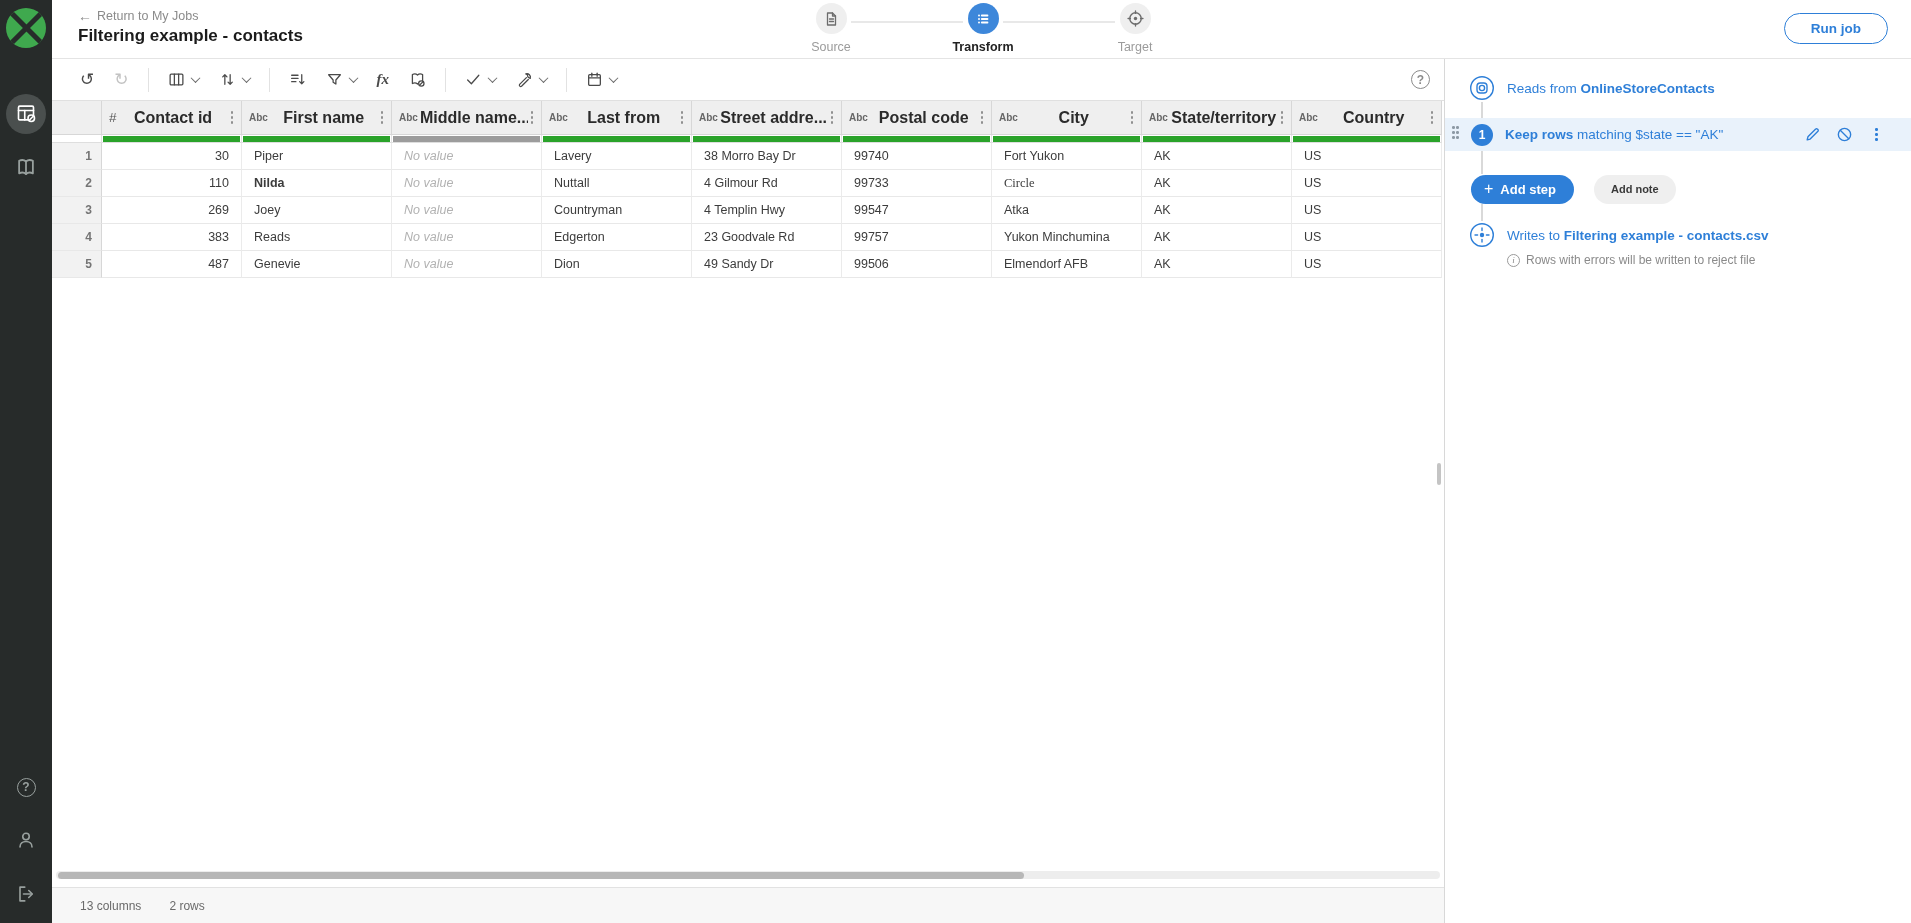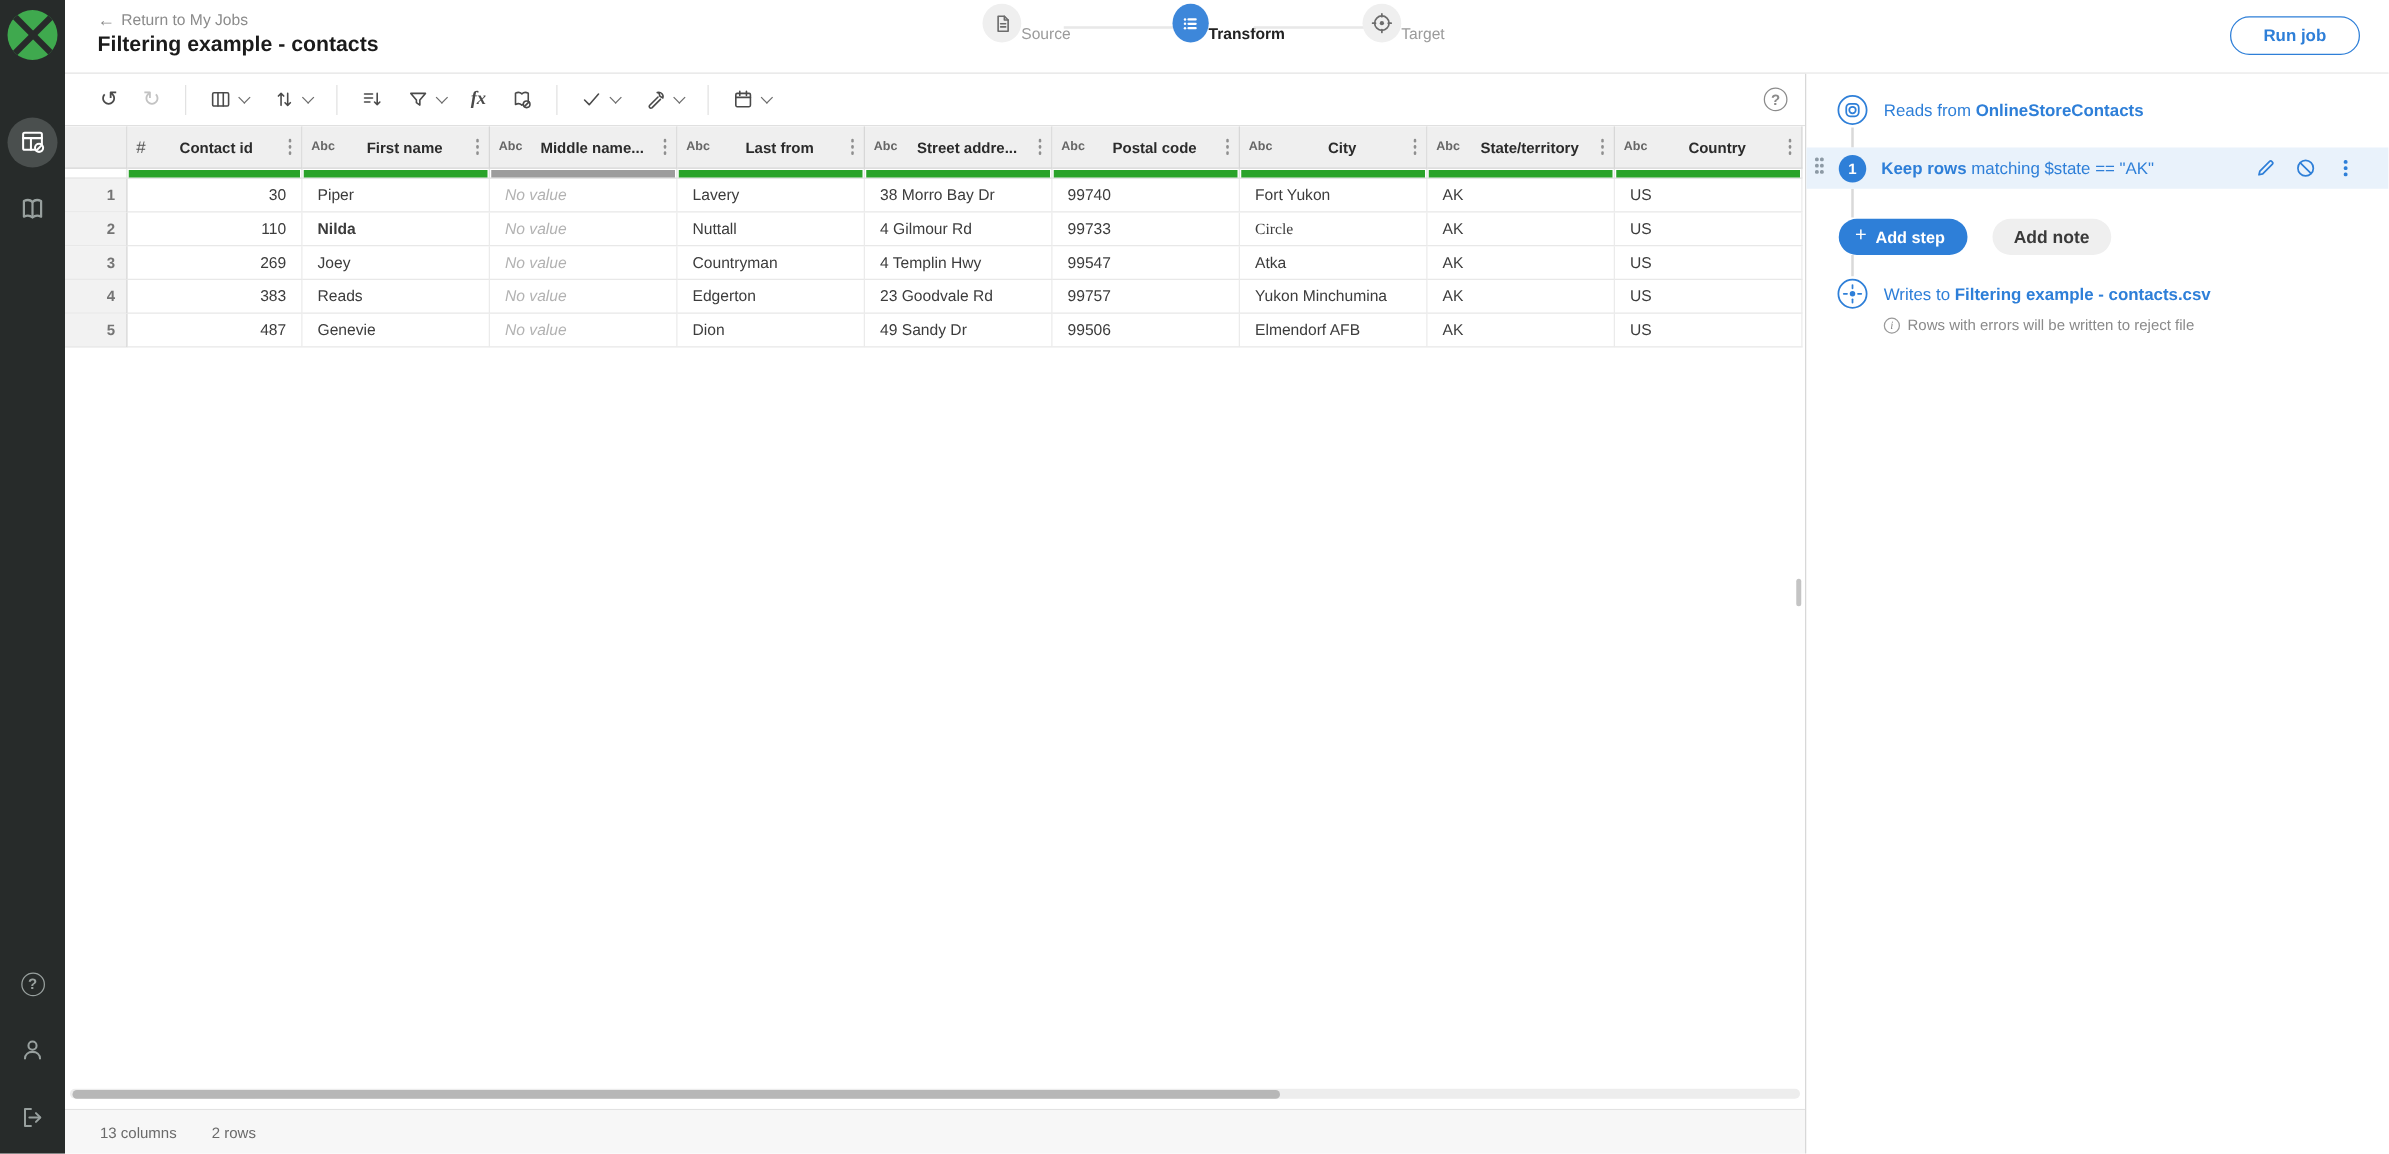--- a/index.html
+++ b/index.html
@@ -32,21 +32,21 @@
 
   
   .main{flex:1;display:flex;flex-direction:column;position:relative;min-width:0;}
 
   
   .topbar{height:59px;border-bottom:1px solid #e4e4e4;position:relative;flex-shrink:0;background:#fff;}
   .back-link{position:absolute;left:26px;top:8px;font-size:12.5px;color:#8b8b8b;display:flex;align-items:center;gap:5px;cursor:pointer;}
   .back-link .arrow{font-size:14px;}
   .doc-title{position:absolute;left:26px;top:26px;font-size:17px;font-weight:700;color:#1b1b1b;}
   .stepper{position:absolute;left:931px;top:3px;transform:translateX(-50%);display:flex;align-items:flex-start;}
-  .step-node{display:flex;flex-direction:row;align-items:flex-end;width:90px;}
+  .step-node{display:flex;flex-direction:column;align-items:center;width:90px;}
   .step-circle{width:31px;height:31px;border-radius:50%;background:#efefef;display:flex;align-items:center;justify-content:center;color:#6c6c6c;}
   .step-node.active .step-circle{background:#3d87da;color:#fff;}
   .step-circle svg{stroke:currentColor;fill:none;stroke-width:1.3;stroke-linecap:round;stroke-linejoin:round;}
   .step-label{margin-top:6px;font-size:12.5px;color:#9b9b9b;}
   .step-node.active .step-label{color:#222;font-weight:700;}
   .step-link{width:112px;height:2px;background:#e8e8e8;margin:18px -25px 0 -25px;}
   .run-job{position:absolute;right:23px;top:13px;height:31px;padding:0 26px;border:1.5px solid var(--accent);border-radius:17px;background:#fff;color:var(--accent);font-size:13.5px;font-weight:700;font-family:inherit;cursor:pointer;}
 
   
   .content{flex:1;display:flex;min-height:0;}
@@ -63,21 +63,21 @@
   .tb-spacer{flex:1;}
   .help-circle{width:19px;height:19px;border:1.3px solid #8b8b8b;border-radius:50%;display:flex;align-items:center;justify-content:center;font-size:12px;color:#8b8b8b;font-weight:600;cursor:pointer;}
 
   
   .grid-area{flex:1;position:relative;overflow:hidden;background:#fff;}
   .grid-row{display:flex;}
   .gh-cell{height:34px;background:#efefef;border-right:1px solid #d7d7d7;border-bottom:1px solid #d7d7d7;display:flex;align-items:center;padding:0 5px;flex-shrink:0;cursor:pointer;}
   .gh-corner{background:#efefef;}
   .gh-type{font-size:10px;font-weight:700;color:#666;margin:0 2px;}
   .gh-type.num{font-size:13.5px;font-weight:400;color:#555;}
-  .gh-name{flex:1;text-align:center;font-size:12px;font-weight:700;color:#2b2b2b;white-space:nowrap;overflow:hidden;}
+  .gh-name{flex:1;text-align:center;font-size:16px;font-weight:700;color:#2b2b2b;white-space:nowrap;overflow:hidden;}
   .kebab{display:flex;flex-direction:column;gap:2.5px;padding:2px 3px;cursor:pointer;}
   .kebab i{width:2.5px;height:2.5px;border-radius:50%;background:#8f8f8f;display:block;}
   .q-cell{height:8px;border-right:1px solid #e3e3e3;border-bottom:1px solid #dedede;flex-shrink:0;padding:0 1px;display:flex;align-items:center;}
   .q-bar{height:6px;width:100%;cursor:pointer;}
   .gd-cell{height:27px;border-right:1px solid #ebebeb;border-bottom:1px solid #e8e8e8;display:flex;align-items:center;padding:0 12px;font-size:12.5px;color:#3c3c3c;flex-shrink:0;white-space:nowrap;overflow:hidden;cursor:default;}
   .gd-rownum{background:#f2f2f2;border-right:1px solid #d7d7d7;justify-content:flex-end;color:#757575;font-weight:600;font-size:12px;padding:0 9px;}
   .gd-cell.num{justify-content:flex-end;}
   .gd-cell.novalue{font-style:italic;color:#b2b2b2;}
   .vscroll{position:absolute;right:3px;top:362px;width:4px;height:22px;border-radius:2px;background:#c4c4c4;cursor:pointer;}
   .hscroll{position:absolute;left:4px;right:4px;bottom:8px;height:8px;border-radius:4px;background:#ededed;cursor:pointer;}
@@ -102,21 +102,21 @@
   .drag-handle{position:absolute;left:7px;top:8px;display:grid;grid-template-columns:repeat(2,4px);grid-auto-rows:5px;cursor:grab;}
   .drag-handle i{width:2.5px;height:2.5px;border-radius:50%;background:#8d9aa5;}
   .step-num{width:22px;height:22px;border-radius:50%;background:var(--accent);color:#fff;font-size:12px;font-weight:700;display:flex;align-items:center;justify-content:center;flex-shrink:0;}
   .step-actions{margin-left:auto;display:flex;align-items:center;gap:15px;padding-right:26px;}
   .step-actions .act{width:17px;height:17px;cursor:pointer;display:flex;align-items:center;justify-content:center;}
   .step-actions svg{stroke:var(--accent);fill:none;stroke-width:1.3;stroke-linecap:round;stroke-linejoin:round;}
   .step-actions .kebab i{background:var(--accent);}
   .btn-row{display:flex;align-items:center;gap:20px;height:30px;margin-left:26px;}
   .add-step{height:29px;border-radius:15px;background:var(--accent);color:#fff;border:none;font-size:13px;font-weight:700;font-family:inherit;padding:0 18px 0 13px;display:flex;align-items:center;gap:7px;cursor:pointer;}
   .add-step .plus{font-size:16px;font-weight:400;margin-top:-1px;}
-  .add-note{height:29px;border-radius:15px;background:#efefef;color:#3a3a3a;border:none;font-size:14px;font-weight:600;font-family:inherit;padding:0 17px;cursor:pointer;}
+  .add-note{height:29px;border-radius:15px;background:#efefef;color:#3a3a3a;border:none;font-size:11px;font-weight:600;font-family:inherit;padding:0 17px;cursor:pointer;}
   .write-note{margin:4px 0 0 62px;font-size:12px;color:#8a8a8a;display:flex;align-items:center;gap:6px;}
   .info-badge{width:13px;height:13px;border:1px solid #9a9a9a;border-radius:50%;display:flex;align-items:center;justify-content:center;font-size:9px;font-style:italic;font-family:"Liberation Serif","DejaVu Serif",serif;flex-shrink:0;}
 </style>
 </head>
 <body>
 
 <div class="app">
 
   <aside class="sidebar">
     <div class="logo"></div>

